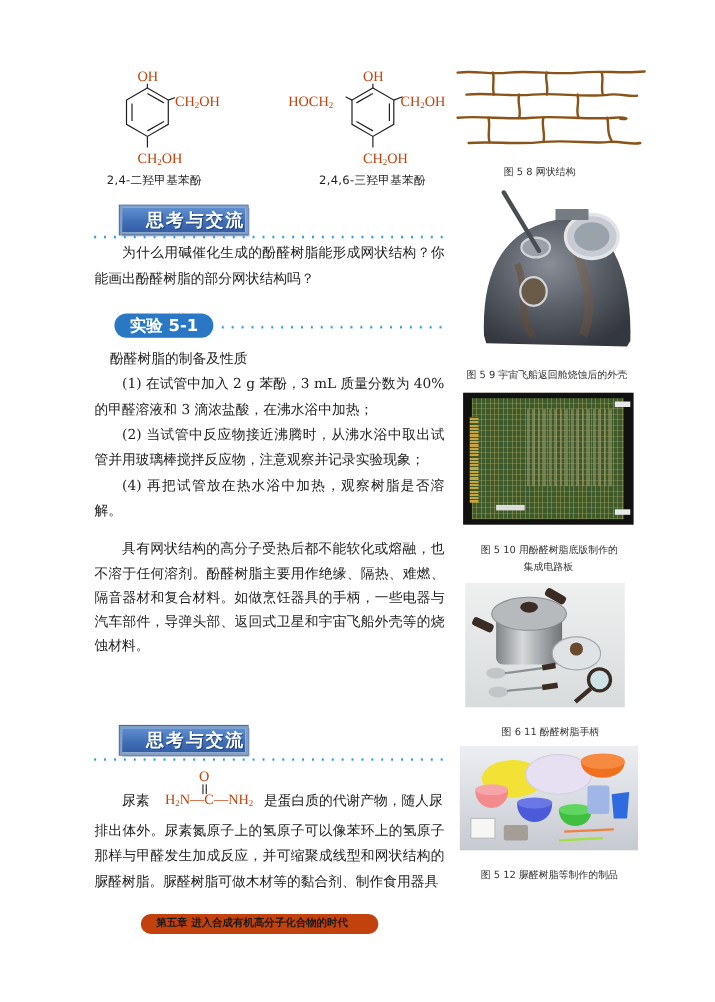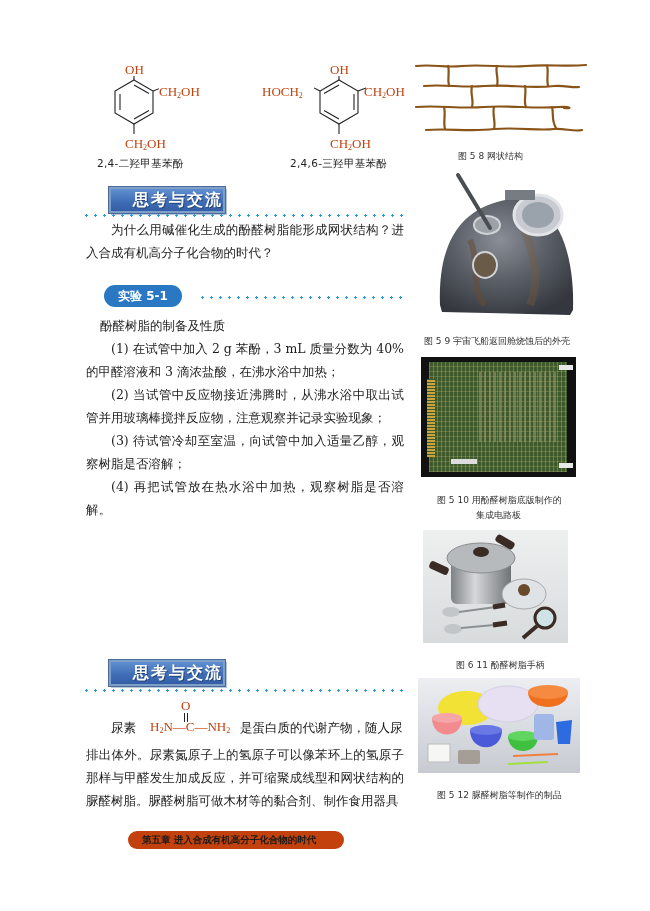--- a/index.html
+++ b/index.html
@@ -25,21 +25,21 @@
   }
   .dots {
     position: absolute; height: 3px;
     background-image: radial-gradient(circle, #2a9bd6 1.1px, transparent 1.3px);
     background-size: 9px 3px; background-repeat: repeat-x;
   }
 
   .pill {
     position: absolute; height: 22px; padding: 0 14px;
     background: #2a78c4; border-radius: 11px;
-    color: #fff; font-family: "DejaVu Sans", sans-serif; font-size: 12px; line-height: 22px;
+    color: #fff; font-family: "DejaVu Sans", sans-serif; font-size: 15px; line-height: 22px;
     font-weight: bold;
   }
 
   .body-text { position: absolute; left: 86px; width: 318px; font-size: 12.5px; line-height: 23px; color: #1d1d1d; }
   .body-text p { text-align: justify; }
   .indent { text-indent: 25px; }
   .sans-body { font-family: "DejaVu Sans", sans-serif; font-size: 12.5px; }
 
   .caption { position: absolute; font-family: "DejaVu Sans", sans-serif; font-size: 9px; color: #333; }
 
@@ -104,34 +104,34 @@
     <path d="M30,45 C32,52 29,60 31,67"></path>
     <path d="M80,45 C78,52 82,60 80,67"></path>
     <path d="M138,45 C140,52 137,58 142,66"></path>
   </g>
 </svg>
 <div class="caption" style="left:458px;top:150px;">图 5 8   网状结构</div>
 
 <div class="badge" style="left:109px;top:187px;">思考与交流</div>
 <div class="dots" style="left:82px;top:214px;width:322px;"></div>
 <div class="body-text" style="top:218px;">
-  <p class="indent">为什么用碱催化生成的酚醛树脂能形成网状结构？进入合成有机高分子化合物的时代？</p>
+  <p class="indent">为什么用碱催化生成的酚醛树脂能形成网状结构？你能画出酚醛树脂的部分网状结构吗？</p>
 </div>
 
 <div class="pill" style="left:104px;top:285px;">实验 5-1</div>
 <div class="dots" style="left:198px;top:296px;width:206px;"></div>
 <div class="body-text" style="top:314px;">
   <p class="indent" style="text-indent:14px;">酚醛树脂的制备及性质</p>
   <p class="indent">(1) 在试管中加入 2 g 苯酚，3 mL 质量分数为 40% 的甲醛溶液和 3 滴浓盐酸，在沸水浴中加热；</p>
   <p class="indent">(2) 当试管中反应物接近沸腾时，从沸水浴中取出试管并用玻璃棒搅拌反应物，注意观察并记录实验现象；</p>
-  <p class="indent">(3) 待试管冷却至室温，向试管中加入适量乙醇，观察树脂是否溶解；</p>
   <p class="indent">(4) 再把试管放在热水浴中加热，观察树脂是否溶解。</p>
 </div>
 
 <div class="body-text sans-body" style="top:488px;line-height:22px;">
+  <p class="indent">具有网状结构的高分子受热后都不能软化或熔融，也不溶于任何溶剂。酚醛树脂主要用作绝缘、隔热、难燃、隔音器材和复合材料。如做烹饪器具的手柄，一些电器与汽车部件，导弹头部、返回式卫星和宇宙飞船外壳等的烧蚀材料。</p>
 </div>
 
 <div class="badge" style="left:109px;top:660px;">思考与交流</div>
 <div class="dots" style="left:82px;top:689px;width:322px;"></div>
 
 <div class="abs" style="left:86px;top:698px;width:318px;height:46px;font-size:12.5px;">
   <span class="abs" style="left:25px;top:22px;">尿素</span>
   <span class="abs chem" style="left:95px;top:0px;">O</span>
   <span class="abs" style="left:98px;top:15px;width:4px;height:9px;border-left:1px solid #222;border-right:1px solid #222;"></span>
   <span class="abs chem" style="left:64px;top:21px;">H<span class="sub">2</span>N—C—NH<span class="sub">2</span></span>

